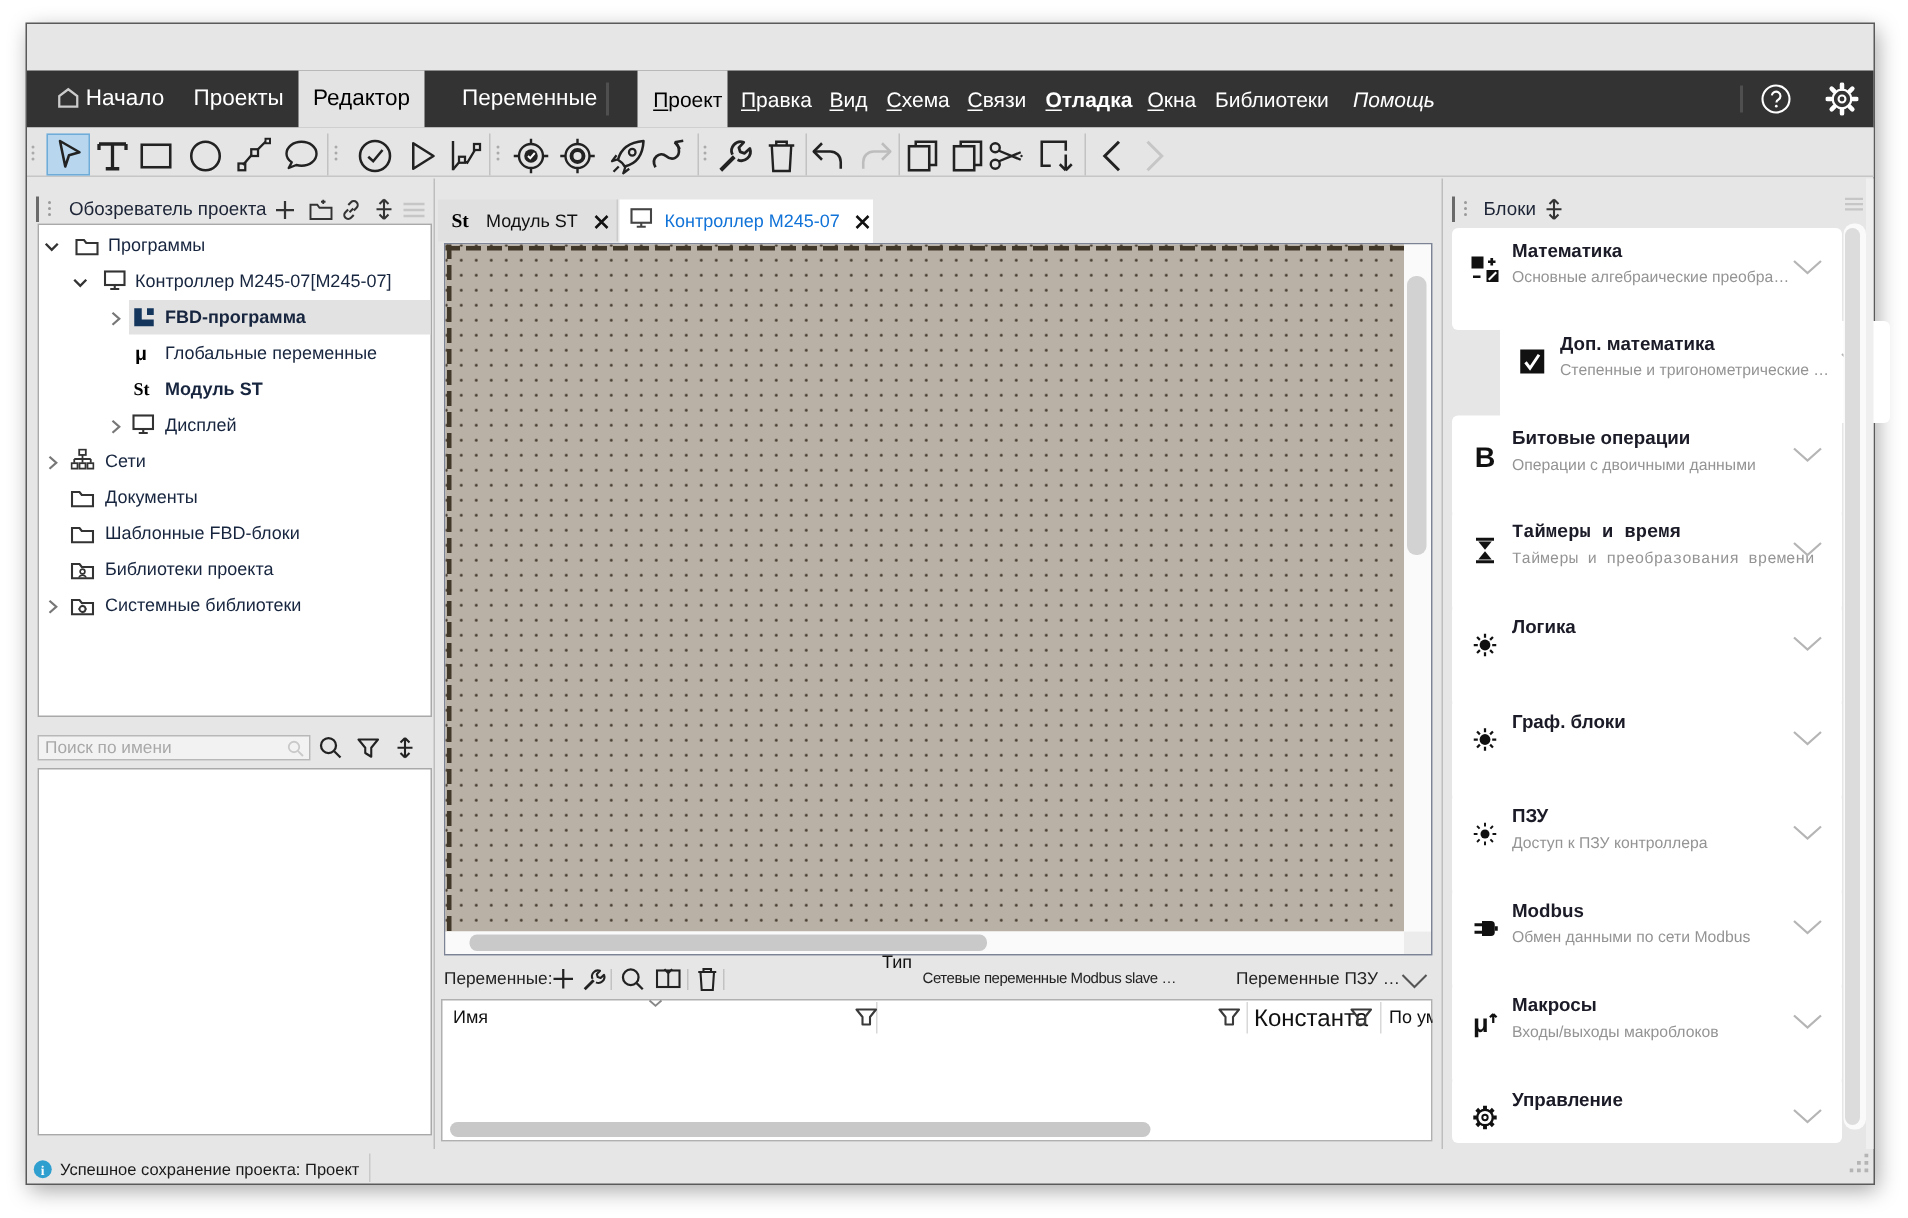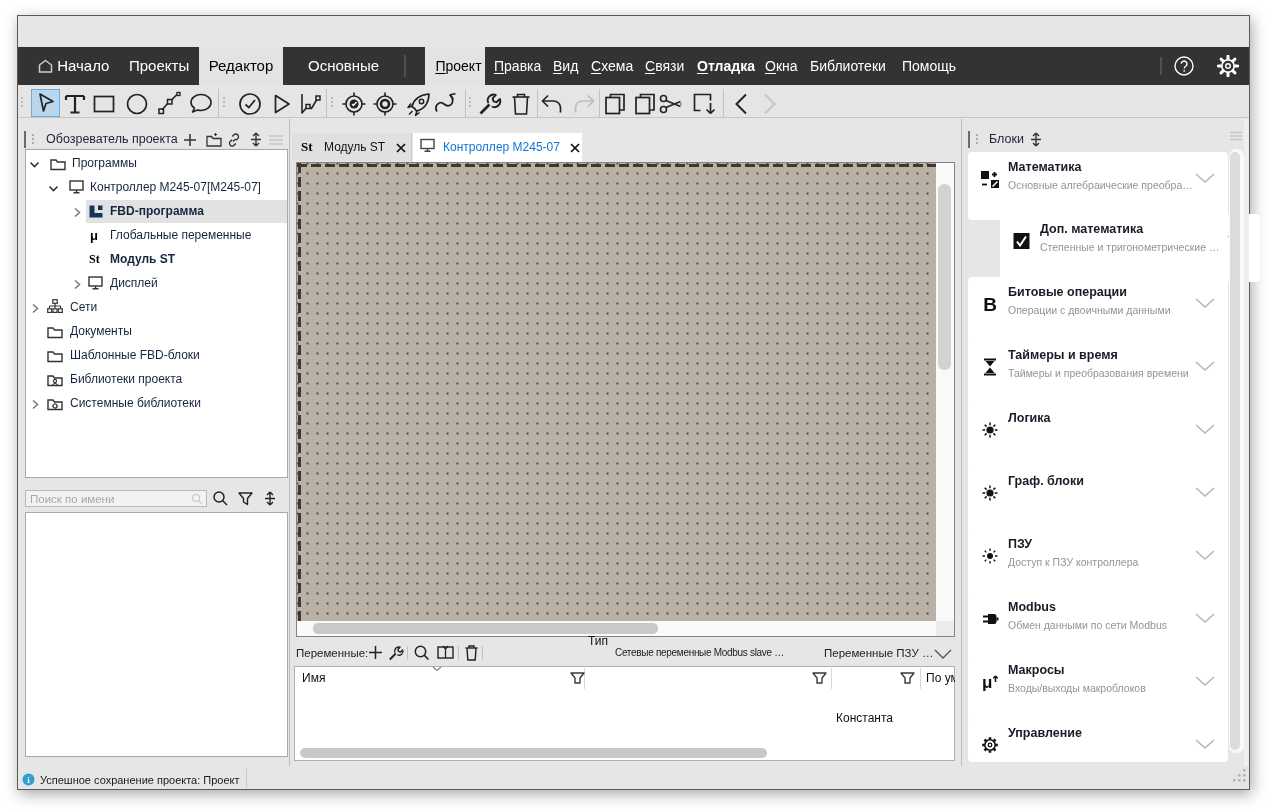--- a/index.html
+++ b/index.html
@@ -40,32 +40,32 @@
 
 
   <div id="ribbon">
     <div class="rlight" style="left:181px; width:84px;"></div>
     <div class="rlight" style="left:407px; width:60px;"></div>
     <div class="rtab" style="left:20px;"><svg width="15" height="14" style="display:inline-block;vertical-align:-2px">
           <path d="M7.5 1.5 L13.5 6 L13.5 13 L1.5 13 L1.5 6 Z" fill="none" stroke="#ccc" stroke-width="1.5"></path>
         </svg> Начало</div>
     <div class="rtab" style="left:111px;">Проекты</div>
     <div class="rtab" style="left:181px; width:84px; color:#000; text-align:center;">Редактор</div>
-    <div class="rtab" style="left:290px;">Основные</div>
+    <div class="rtab" style="left:290px;">Переменные</div>
     <div class="abs" style="left:386px; top:38px; width:0;"></div>
     <div class="abs" style="left:386px; top:8px; width:2px; height:22px; background:#4f4f4f;"></div>
     <div class="mitem" style="left:414px; width:53px; color:#000; text-align:center;"><u>П</u>роект</div>
     <div class="mitem" style="left:476px;"><u>П</u>равка</div>
     <div class="mitem" style="left:535px;"><u>В</u>ид</div>
     <div class="mitem" style="left:573px;"><u>С</u>хема</div>
     <div class="mitem" style="left:627px;"><u>С</u>вязи</div>
     <div class="mitem" style="left:679px;font-weight:bold;"><u>О</u>тладка</div>
     <div class="mitem" style="left:747px;"><u>О</u>кна</div>
     <div class="mitem" style="left:792px;">Библиотеки</div>
-    <div class="mitem" style="left:884px;">Помощь</div>
+    <div class="mitem" style="left:884px;font-style:italic;">Помощь</div>
     <div class="abs" style="left:1142px; top:10px; width:2px; height:18px; background:#4f4f4f;"></div>
     <div class="abs" style="left:1155px; top:8px;">
         <svg width="22" height="22">
           <circle cx="11" cy="11" r="9" fill="none" stroke="#fff" stroke-width="1.4"></circle>
           <path d="M8.2 8.6 a2.9 2.9 0 1 1 4.3 2.9 c-0.9 0.5 -1.2 1 -1.2 1.9" fill="none" stroke="#fff" stroke-width="1.4"></path>
           <circle cx="11.2" cy="15.8" r="0.9" fill="#fff"></circle>
         </svg>
       </div>
     <div class="abs" style="left:1199px; top:8px;" id="gearicon">
         <svg width="22" height="22">
@@ -522,21 +522,21 @@
         <svg width="15" height="12">
           <path d="M1 1 H14 L10 6 V11 H5 V6 Z" fill="none" stroke="#3a3a3a" stroke-width="1.4" stroke-linejoin="round"></path>
         </svg>
       </div>
     <div class="abs" style="left:570px; top:618px; font-size:12px; color:#111;">Тип</div>
     <div class="abs" style="left:794px; top:656px;">
         <svg width="15" height="12">
           <path d="M1 1 H14 L10 6 V11 H5 V6 Z" fill="none" stroke="#3a3a3a" stroke-width="1.4" stroke-linejoin="round"></path>
         </svg>
       </div>
-    <div class="abs" style="left:818px; top:655px; font-size:12px; color:#111;margin-top:40px;">Константа</div>
+    <div class="abs" style="left:818px; top:655px; font-size:16px; color:#111;">Константа</div>
     <div class="abs" style="left:882px; top:656px;">
         <svg width="15" height="12">
           <path d="M1 1 H14 L10 6 V11 H5 V6 Z" fill="none" stroke="#3a3a3a" stroke-width="1.4" stroke-linejoin="round"></path>
         </svg>
       </div>
     <div class="abs" style="left:908px; top:655px; font-size:12px; color:#111; width:29px; overflow:hidden;">По умо</div>
     <div class="abs" style="left:282px; top:732px; width:467px; height:10px; background:#c8c8c8; border-radius:5px;"></div>
 
     <div class="abs" style="left:950px; top:115px; width:2px; height:17px; background:#6a6a6a;"></div>
     <div class="abs" style="left:958px; top:118px;">
@@ -597,21 +597,21 @@
             </svg>
           </div>
         <div class="cardtitle">Битовые операции</div>
           <div class="cardsub">Операции с двоичными данными</div>
         <div class="cardchev">
             <svg width="22" height="12">
               <path d="M2 2 L11 10 L20 2" fill="none" stroke="#b5b5b5" stroke-width="1.5"></path>
             </svg>
           </div>
       </div>
-      <div class="card" style="top:324.2px;">
+      <div class="card" style="top:324.2px;font-family:Liberation Mono, monospace;">
         <div class="cardicon">
             <svg width="20" height="20">
               <path d="M4 2.5 H16" stroke="#111" stroke-width="2"></path>
               <path d="M4 17.5 H16" stroke="#111" stroke-width="2"></path>
               <path d="M5.5 4 H14.5 L10 9.5 Z" fill="#111"></path>
               <path d="M5.5 16 H14.5 L10 10.5 Z" fill="#111"></path>
             </svg>
           </div>
         <div class="cardtitle">Таймеры и время</div>
           <div class="cardsub">Таймеры и преобразования времени</div>

